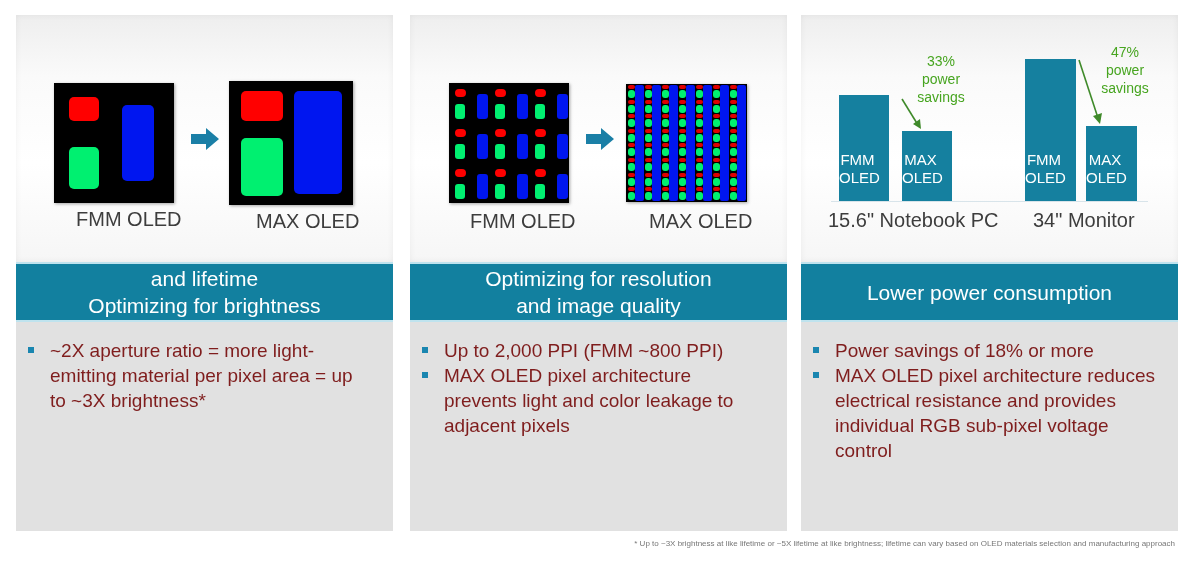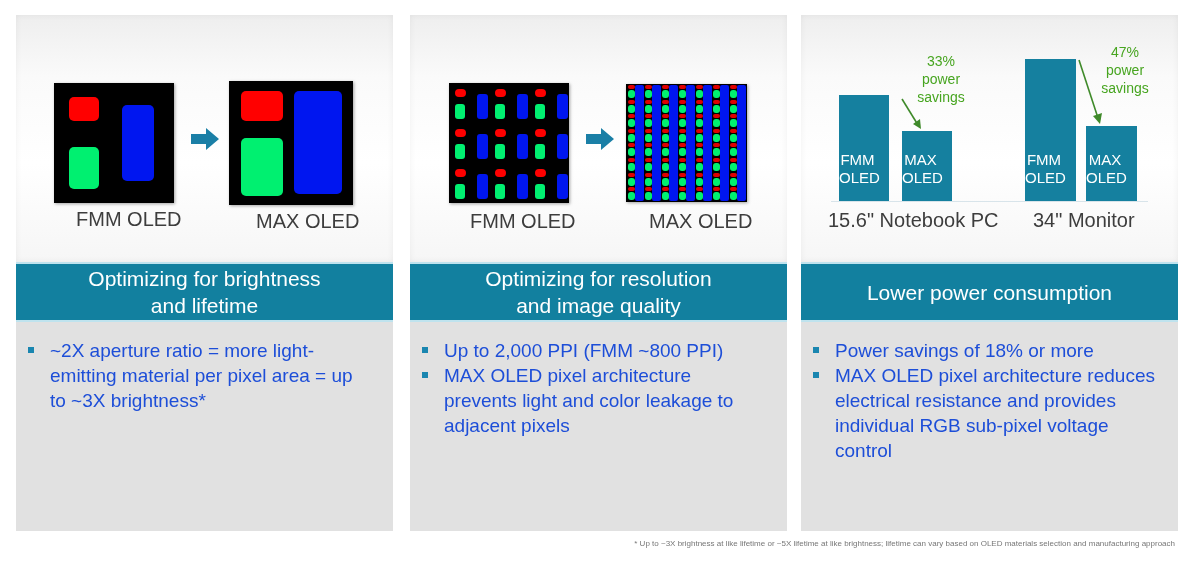--- a/index.html
+++ b/index.html
@@ -16,21 +16,21 @@
   .panel .band {
     position:absolute; left:0; right:0; top:247px; height:56px; background:#12809f;
     border-top:2px solid #bfe3ee; border-bottom:2px solid #bfe3ee;
     color:#ffffff; display:flex; align-items:center; justify-content:center; text-align:center;
     font-size:21px; line-height:27px;
   }
   .panel .body {
     position:absolute; left:0; right:0; top:307px; bottom:0; background:#e1e1e1;
   }
   .bullets { list-style:none; margin:0; padding:16px 20px 0 34px; }
-  .bullets li { position:relative; font-size:19px; line-height:25px; color:#1d4ed8; margin-bottom:0; }
+  .bullets li { position:relative; font-size:19px; line-height:25px; color:#7f1d1d; margin-bottom:0; }
   .bullets li .sq { position:absolute; left:-22px; top:9px; width:6px; height:6px; background:#1a86b0; }
   .label { position:absolute; font-size:20px; color:#3d3d3d; }
   .chip { position:absolute; background:#000; box-shadow:1px 1px 3px rgba(0,0,0,0.35); }
   .sub { position:absolute; border-radius:5px; }
   .arrow { position:absolute; width:28px; height:22px; }
   .bar { position:absolute; background:#15809f; color:#fff; font-size:15px; line-height:18px; text-align:center; }
   .bar span { position:absolute; left:0; right:13px; bottom:14px; }
   .savings { position:absolute; color:#47a520; font-size:14px; line-height:18px; text-align:center; font-weight:normal; }
   .baseline { position:absolute; height:1px; background:#d8e4ea; }
   .footnote { position:absolute; right:14px; top:539px; font-size:8px; color:#777; }
@@ -53,22 +53,22 @@
     <div class="chip" style="left:213px; top:66px; width:124px; height:124px;">
       <div class="sub" style="left:12px; top:10px; width:42px; height:30px; background:#ff0000;"></div>
       <div class="sub" style="left:12px; top:57px; width:42px; height:58px; background:#00f070;"></div>
       <div class="sub" style="left:65px; top:10px; width:48px; height:103px; background:#0016f0;"></div>
     </div>
     <div class="label" style="left:60px; top:193px;">FMM OLED</div>
     <div class="label" style="left:240px; top:195px;">MAX OLED</div>
   </div>
   <div class="band">
     <div>
+      <div>and lifetime</div>
       <div>Optimizing for brightness</div>
-      <div>and lifetime</div>
     </div>
   </div>
   <div class="body">
     <ul class="bullets">
       <li><span class="sq"></span><span>~2X aperture ratio = more light-emitting material per pixel area = up to ~3X brightness*</span></li>
     </ul>
   </div>
 </div>
 
 <div class="panel" style="left:410px;">

